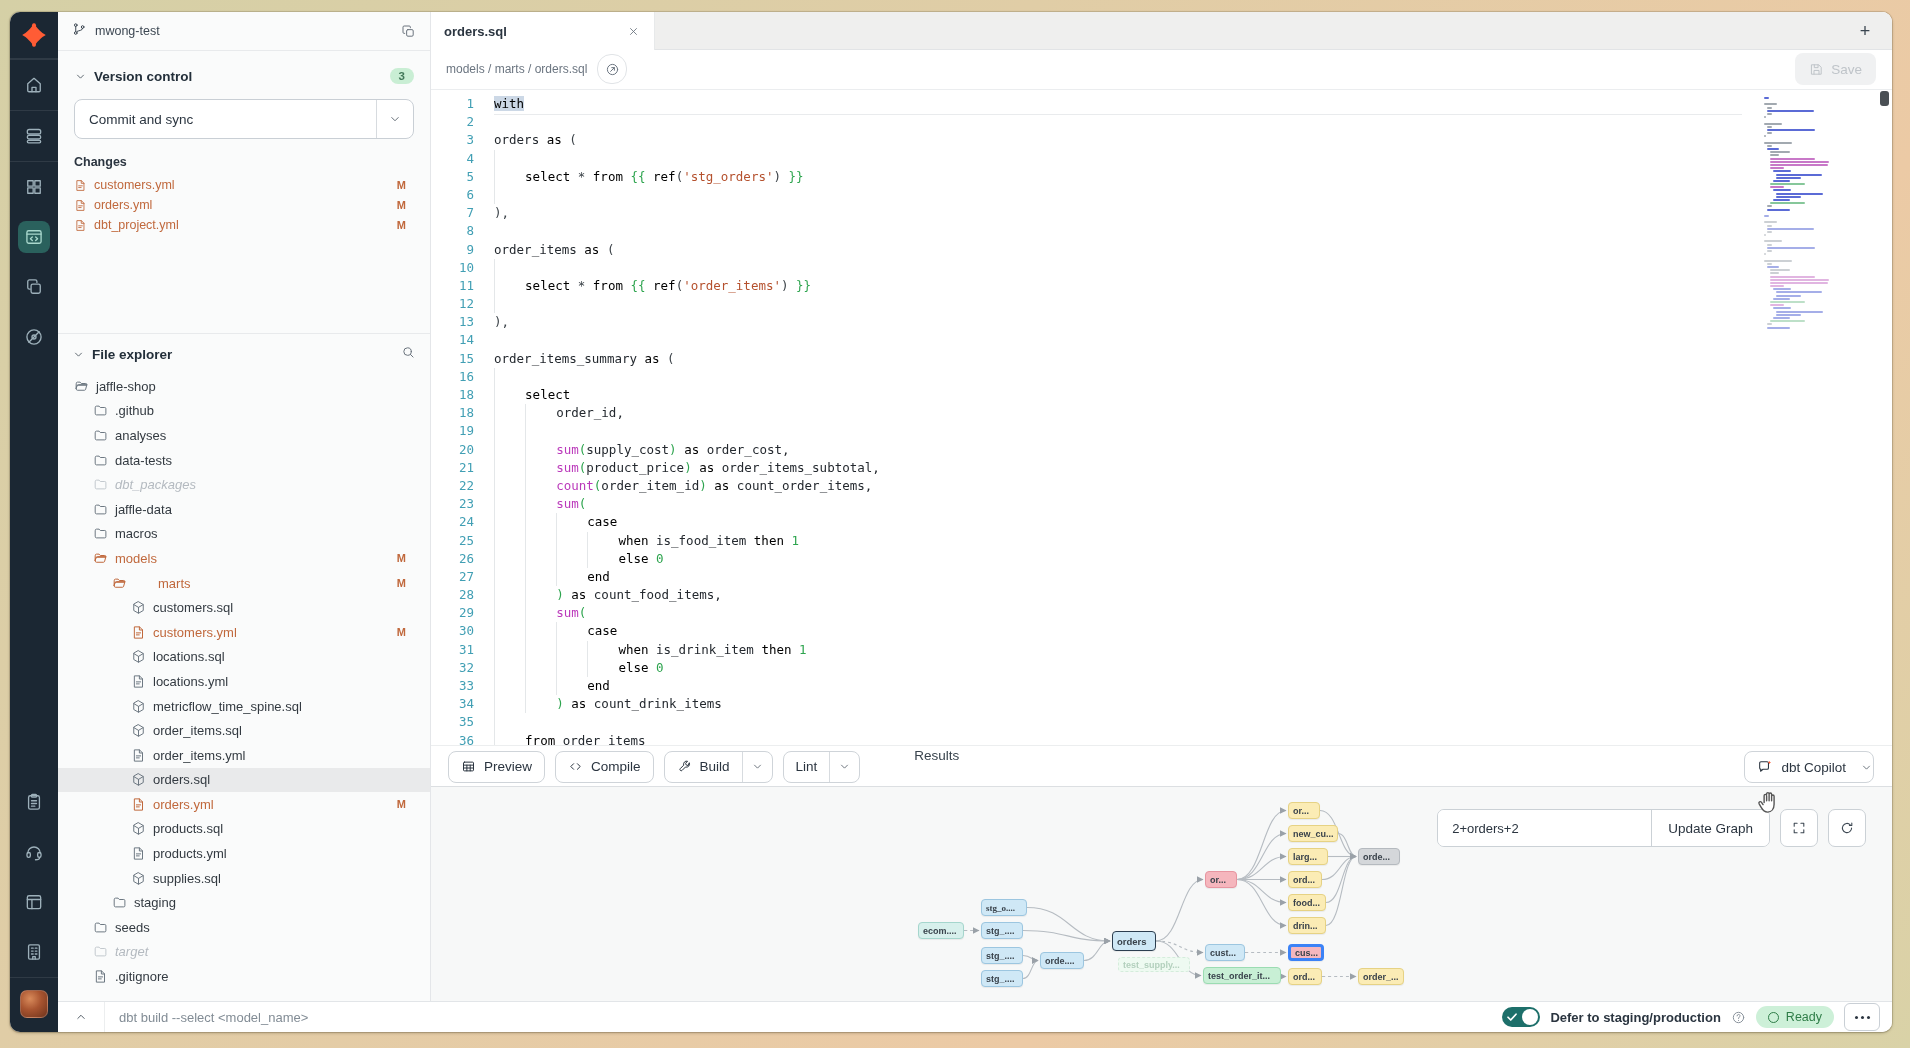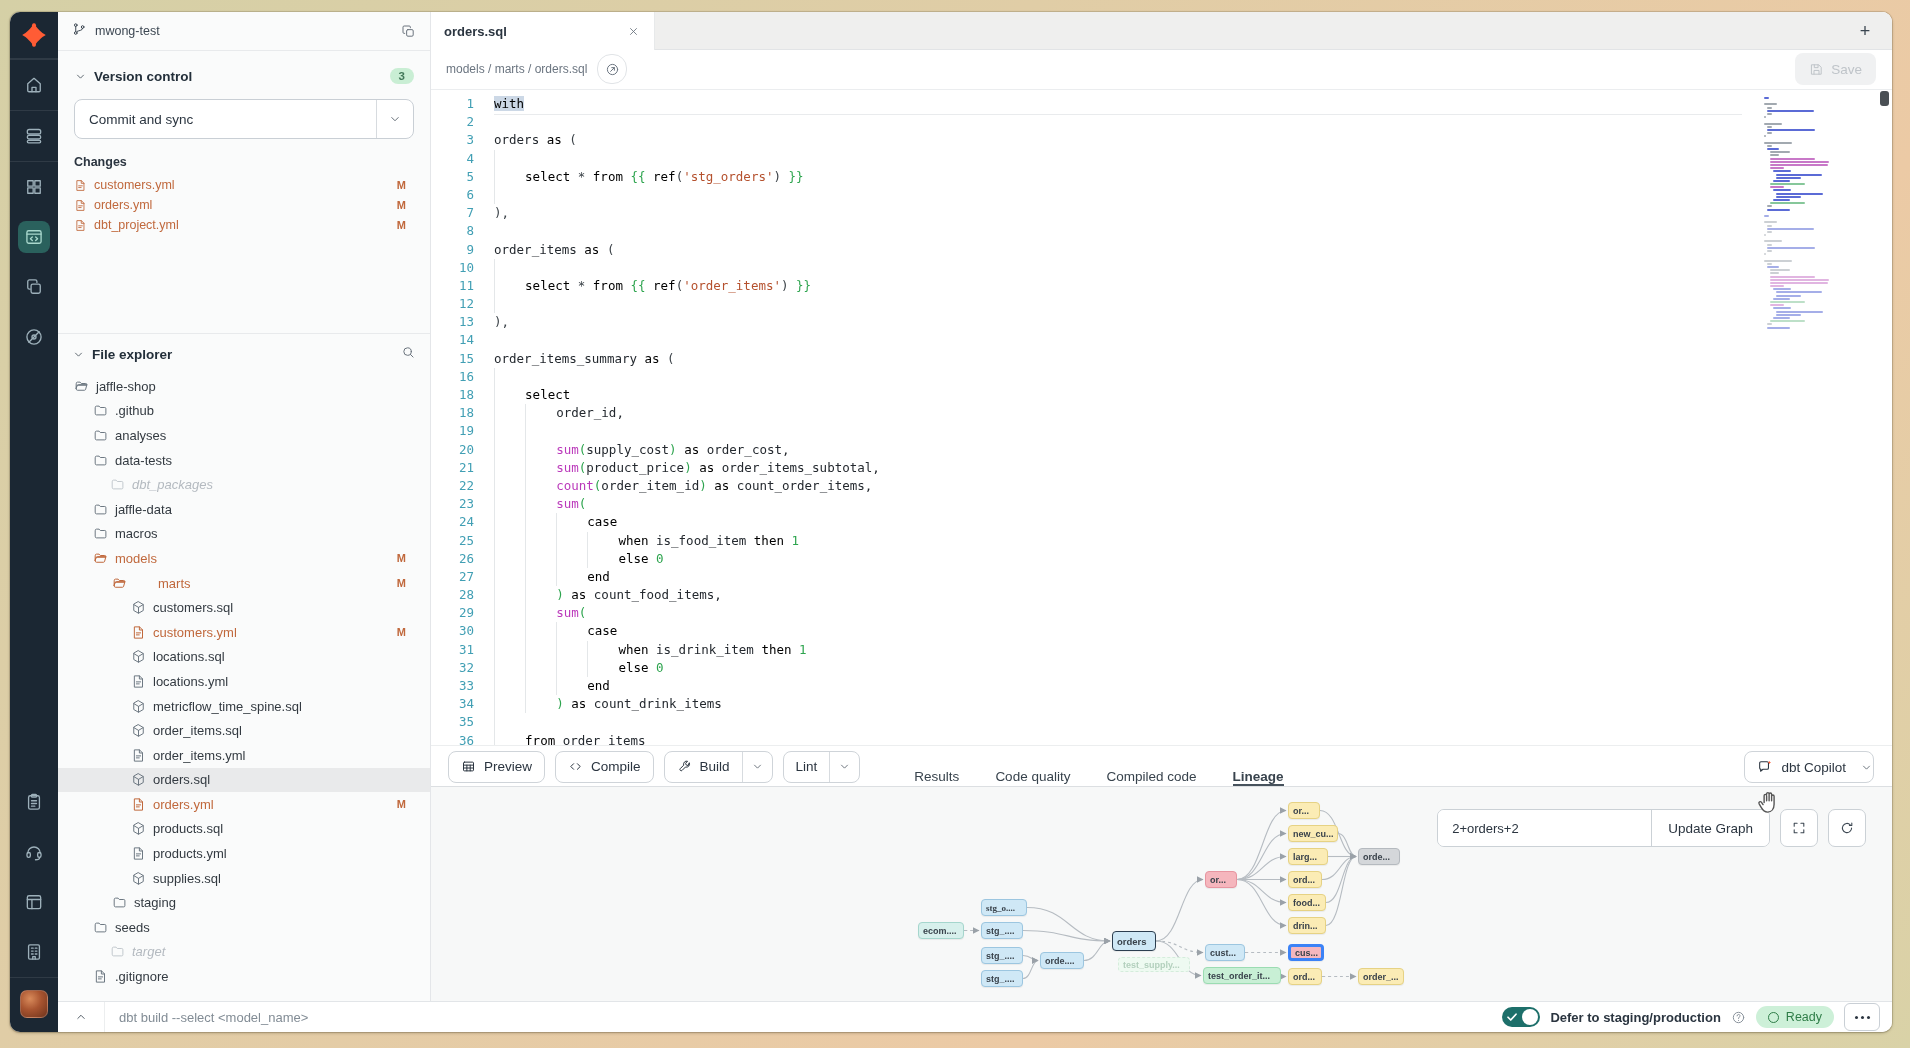--- a/index.html
+++ b/index.html
@@ -45,21 +45,21 @@
   .chg-row .nm{margin-left:7px;flex:1;}
   .chg-row .m{font-size:11px;font-weight:bold;margin-right:8px;}
   .fe{border-top:1px solid #e8eaec;}
   .fe-head{height:40px;display:flex;align-items:center;padding:0 14px;color:#232f3a;}
   .fe-head .srch{margin-left:auto;color:#6a737d;cursor:pointer;}
   .tree{font-size:13px;color:#333a41;}
   .tree-row{display:flex;align-items:center;height:24.6px;cursor:pointer;position:relative;}
   .tree-row.sel{background:#e9eaeb;}
   .tree-row .nm{margin-left:7px;flex:1;white-space:nowrap;}
   .tree-row.mod{color:#c0683c;}
-  .tree-row.ghost{color:#b4bac0;font-style:italic;margin-left:17px;}
+  .tree-row.ghost{color:#b4bac0;font-style:italic;}
   .tree-row .m{color:#c0683c;font-size:11px;font-weight:bold;margin-right:24px;}
   .tree-row .ic{flex:none;color:#6d7882;}
   .tree-row.mod .ic{color:#c0683c;}
   .tree-row.ghost .ic{color:#c3c9ce;}
 
   
   .editor{position:absolute;left:420px;right:0;top:0;bottom:30px;background:#fff;}
   .tabbar{position:absolute;left:0;right:0;top:0;height:37px;background:#efefee;border-bottom:1px solid #e2e4e6;}
   .tab{position:absolute;left:0;top:0;bottom:-1px;width:225px;background:#fff;display:flex;align-items:center;
        padding:0 14px;box-sizing:border-box;border-right:1px solid #e7e9ea;cursor:pointer;}
@@ -95,21 +95,21 @@
   .mm-bar{height:2px;margin-bottom:1.2px;border-radius:1px;}
   .scrollhandle{position:absolute;right:3px;top:2px;width:9px;height:15px;background:#4a4f54;border-radius:3px;cursor:pointer;}
 
   
   .toolbar{position:absolute;left:0;right:0;bottom:215px;height:42px;border-top:1px solid #eceeef;
            display:flex;align-items:center;padding:0 18px;box-sizing:border-box;background:#fff;}
   .tbtn{height:32px;border:1px solid #cfd4d9;border-radius:8px;background:#fff;display:flex;align-items:center;
         padding:0 12px;gap:8px;font-size:13.5px;color:#2b3540;cursor:pointer;margin-right:10px;}
   .tbtn .dd{align-self:stretch;display:flex;align-items:center;border-left:1px solid #d7dbdf;
             margin:0 -12px 0 4px;padding:0 8px;color:#5a646e;}
-  .tabs{display:flex;margin-left:44px;height:100%;align-items:flex-end;gap:36px;}
+  .tabs{display:flex;margin-left:44px;height:100%;align-items:flex-start;gap:36px;flex-direction:column;}
   .ttab{display:flex;align-items:center;font-size:13.5px;color:#38434d;cursor:pointer;border-bottom:3px solid transparent;
         box-sizing:border-box;padding-top:2px;}
   .ttab.active{border-bottom-color:#47525c;font-weight:bold;}
   .copilot{position:absolute;right:18px;top:5px;}
 
   
   .lineage{position:absolute;left:0;right:0;bottom:0;height:215px;background:#f7f8f8;border-top:1px solid #dcdfe2;}
   .lin-node{position:absolute;border-radius:4px;font-size:9px;font-weight:bold;color:#39424b;
             display:flex;align-items:center;padding:0 4px;box-sizing:border-box;white-space:nowrap;
             overflow:hidden;cursor:pointer;box-shadow:0 1px 1px rgba(0,0,0,.06);}

